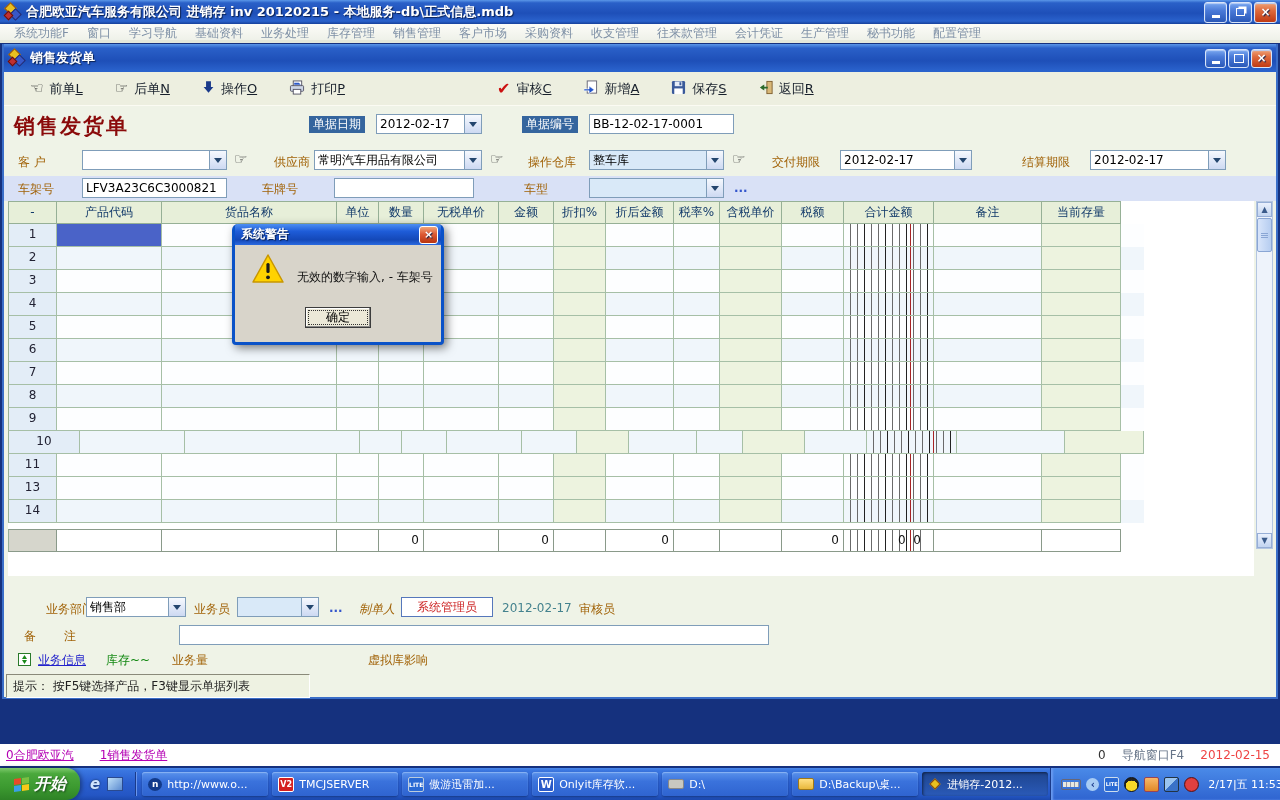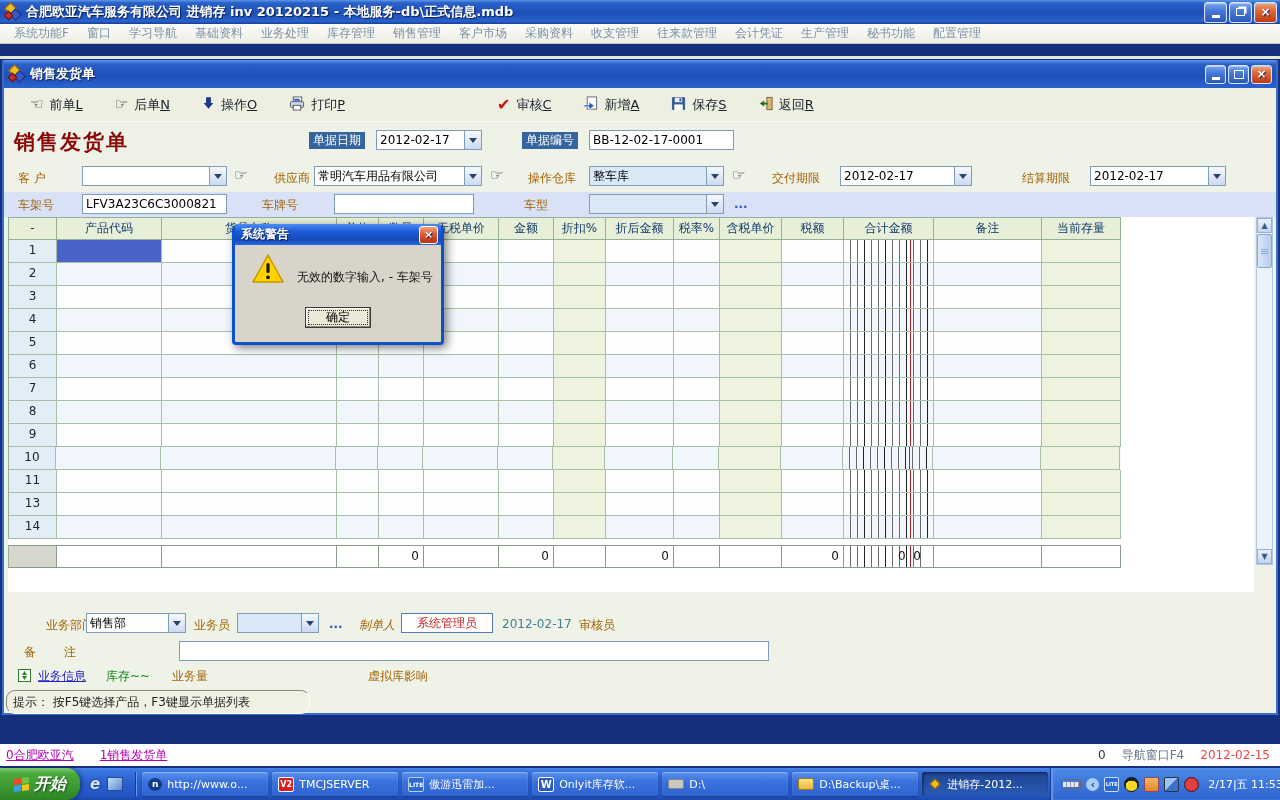--- a/index.html
+++ b/index.html
@@ -22,21 +22,21 @@
   .win-btn.close{background:linear-gradient(180deg,#f0a478 0%,#de6a3c 40%,#c03a14 100%);}
   .g-minbar{width:8px;height:3px;background:#fff;margin-top:8px;}
   .g-box{width:8px;height:7px;border:1px solid #fff;}
   .g-restore{width:7px;height:6px;border:1px solid #fff;box-shadow:2px -2px 0 -0.5px #fff;}
   
   .menubar{position:absolute;top:24px;left:0;width:1280px;height:20px;box-sizing:border-box;
     background:linear-gradient(180deg,#fcfcf8,#ecefe6);border-bottom:1px solid #c6cab8;
     display:flex;align-items:center;padding-left:5px;font-size:12px;color:#7e90a6;}
   .menu-item{padding:0 9px;line-height:19px;}
   
-  .mdi{position:absolute;top:56px;left:0;width:1280px;height:700px;background:#15317e;border-top:3px solid #e4e8da;box-sizing:border-box;}
+  .mdi{position:absolute;top:40px;left:0;width:1280px;height:700px;background:#15317e;border-top:3px solid #e4e8da;box-sizing:border-box;}
   .docwin{position:absolute;top:1px;left:2px;width:1276px;height:655px;background:#eff3e7;
     border-left:2px solid #3a6ec8;border-right:2px solid #3a6ec8;border-bottom:2px solid #3a6ec8;box-sizing:border-box;}
   .doc-titlebar{position:absolute;top:0;left:0;right:0;height:28px;box-sizing:border-box;
     background:linear-gradient(180deg,#5b97e8 0%,#2a60c8 15%,#1e4fb8 60%,#2a62cc 95%);
     display:flex;align-items:center;padding:0 4px;color:#fff;font-weight:bold;font-size:13px;text-shadow:1px 1px 1px #0a2050;}
   .doc-btn{width:19px;height:17px;}
   
   .doc-toolbar{position:absolute;top:28px;left:0;right:0;height:34px;background:#edefe0;
     border-bottom:1px solid #fbfbf3;display:flex;align-items:center;padding:0 26px;box-sizing:border-box;}
   .tb-btn{display:flex;align-items:center;gap:6px;font-size:13px;color:#18202c;margin-right:32px;cursor:default;}
@@ -517,21 +517,21 @@
             <div class="gcell green" style="width: 52px;"></div>
             <div class="gcell" style="width: 68px;"></div>
             <div class="gcell" style="width: 46px;"></div>
             <div class="gcell green" style="width: 62px;"></div>
             <div class="gcell" style="width: 62px;"></div>
             <div class="gcell ledger" style="width: 90px;"></div>
             <div class="gcell" style="width: 108px;"></div>
             <div class="gcell green" style="width: 79px;"></div>
           </div>
           <div class="grid-row alt">
-            <div class="gcell rownum" style="width: 48px;">10</div>
+            <div class="gcell rownum" style="width: 72px;">10</div>
             <div class="gcell" style="width: 105px;"></div>
             <div class="gcell" style="width: 175px;"></div>
             <div class="gcell" style="width: 42px;"></div>
             <div class="gcell" style="width: 45px;"></div>
             <div class="gcell" style="width: 75px;"></div>
             <div class="gcell" style="width: 55px;"></div>
             <div class="gcell green" style="width: 52px;"></div>
             <div class="gcell" style="width: 68px;"></div>
             <div class="gcell" style="width: 46px;"></div>
             <div class="gcell green" style="width: 62px;"></div>
@@ -647,21 +647,21 @@
           <rect x="0.5" y="0.5" width="12" height="12" fill="#fff" stroke="#2a7a2a"></rect>
           <path d="M4 6 L6.5 2 L9 6 Z" fill="#1a8a1a"></path>
           <path d="M4 7 L9 7 L6.5 11 Z" fill="#1a8a1a"></path>
         </svg>
     </span>
     <span class="lbl link-blue" style="left:34px;top:608px;">业务信息</span>
     <span class="lbl link-green" style="left:102px;top:608px;">库存~~</span>
     <span class="lbl" style="left:168px;top:608px;">业务量</span>
     <span class="lbl" style="left:364px;top:608px;">虚拟库影响</span>
 
-    <div class="statusbar-panel" style="left:2px;width:304px;border-radius:9px;">提示： 按F5键选择产品，F3键显示单据列表</div>
+    <div class="statusbar-panel" style="left:2px;width:304px;">提示： 按F5键选择产品，F3键显示单据列表</div>
   </div>
 </div>
 
 <div class="dialog">
   <div class="dlg-title">
     <span>系统警告</span>
     <span class="dlg-close">×</span>
   </div>
   <div class="dlg-body">
     <span class="warn-icon">

